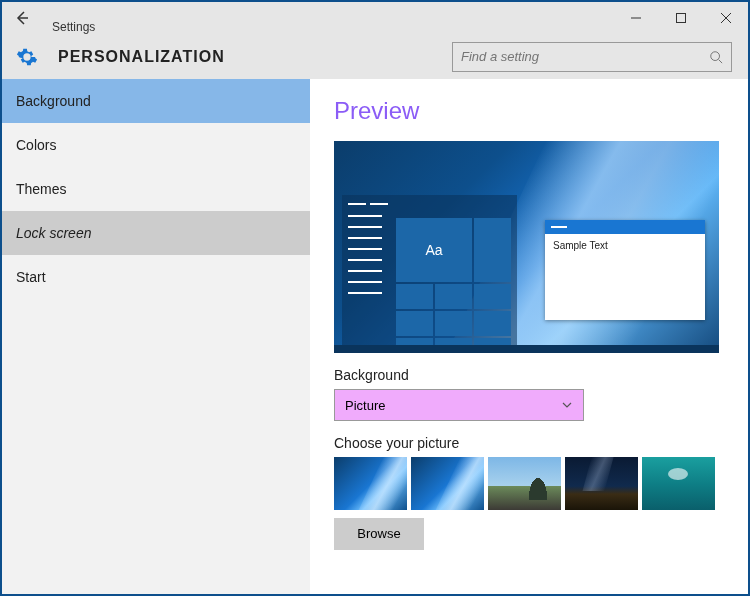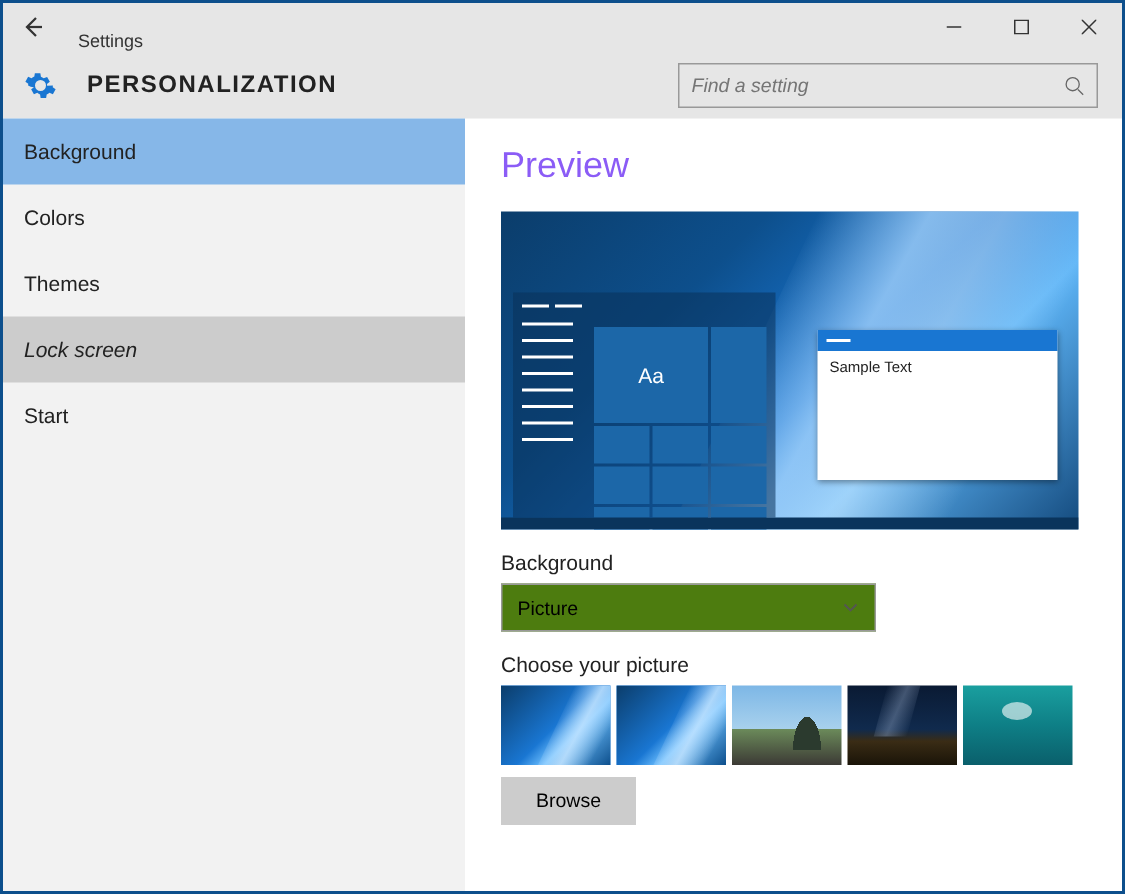--- a/index.html
+++ b/index.html
@@ -46,21 +46,21 @@
   .startpanel .tiles .big { grid-column: 1 / span 2; grid-row: 1; display:flex; align-items:center; justify-content:center; color:#fff; font-size:14px; }
   .startpanel .tiles .t1 { grid-column:3; grid-row:1;}
 
   .sampwin { position:absolute; right:14px; top:42px; width:160px; height:100px; background:#fff; box-shadow:0 1px 4px rgba(0,0,0,0.4);margin-top:37px;}
   .sampwin .bar { height:14px; background:#1976d2; position:relative;}
   .sampwin .bar::before{content:"";position:absolute;left:6px;top:6px;width:16px;height:2px;background:#fff;}
   .sampwin .txt { padding:6px 8px; font-size:10px; color:#222;}
 
   
   .label { font-size: 14px; color: #222; margin-top: 14px; margin-bottom: 6px; }
-  .dropdown { width: 250px; height: 32px; border: 1px solid #999; display: flex; align-items: center; padding: 0 10px; font-size: 13px; cursor: pointer; justify-content: space-between; background:#4d7c0f;}
+  .dropdown { width: 250px; height: 32px; border: 1px solid #999; display: flex; align-items: center; padding: 0 10px; font-size: 13px; cursor: pointer; justify-content: space-between; background:#f0abfc;}
   .dropdown .chev { width:12px; height:12px; }
 
   .thumbs { display: flex; gap: 4px; margin-top:6px;}
   .thumb { width: 73px; height: 53px; cursor:pointer; background:#1976d2; position:relative; overflow:hidden;}
   .thumb.hero::before { content:""; position:absolute; inset:0; background: linear-gradient(135deg,#0b3d6b 0%,#1976d2 50%,#6ec0ff 65%,#0d4f8c 100%);}
   .thumb.hero::after{content:"";position:absolute;left:50%;top:0;width:60%;height:100%;background:linear-gradient(95deg,rgba(255,255,255,0) 0%,rgba(200,230,255,0.8) 40%,rgba(255,255,255,0) 80%);transform:skewX(-25deg);}
   .thumb.beach { background: linear-gradient(to bottom,#7db7e6 0%,#a8d1ed 55%,#6b8a5a 55%,#3c3a35 100%);}
   .thumb.beach::after{content:"";position:absolute;right:12px;bottom:10px;width:22px;height:26px;background:radial-gradient(ellipse at bottom,#2b3a2e 0%,#2b3a2e 60%,transparent 60%);border-radius:40% 40% 0 0;}
   .thumb.night { background: linear-gradient(to bottom,#0a1a33 0%,#102a4d 55%,#3a2c15 70%,#1a1408 100%);}
   .thumb.night::after{content:"";position:absolute;left:30%;top:0;width:30%;height:65%;background:linear-gradient(100deg,rgba(150,170,200,0) 0%,rgba(150,170,200,0.4) 50%,rgba(150,170,200,0) 100%);transform:skewX(-15deg);}

